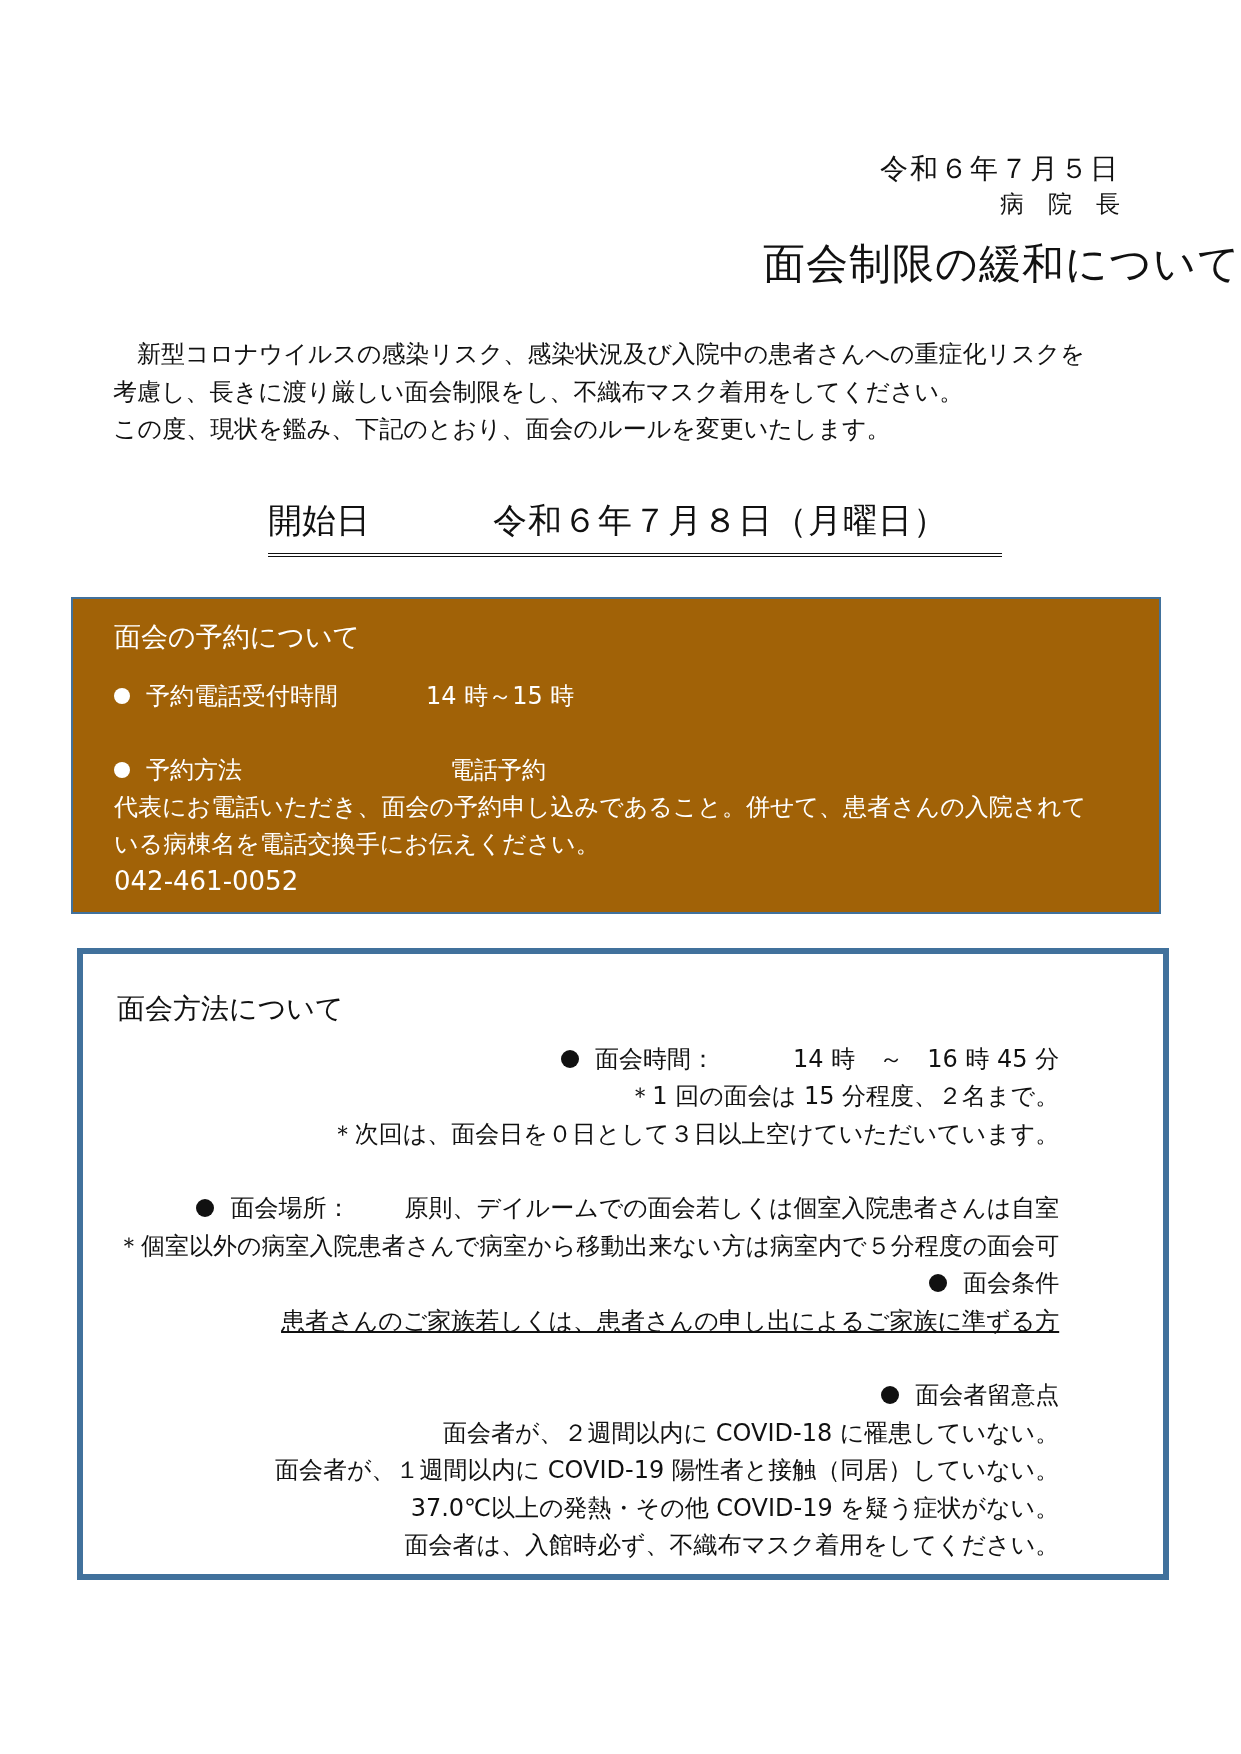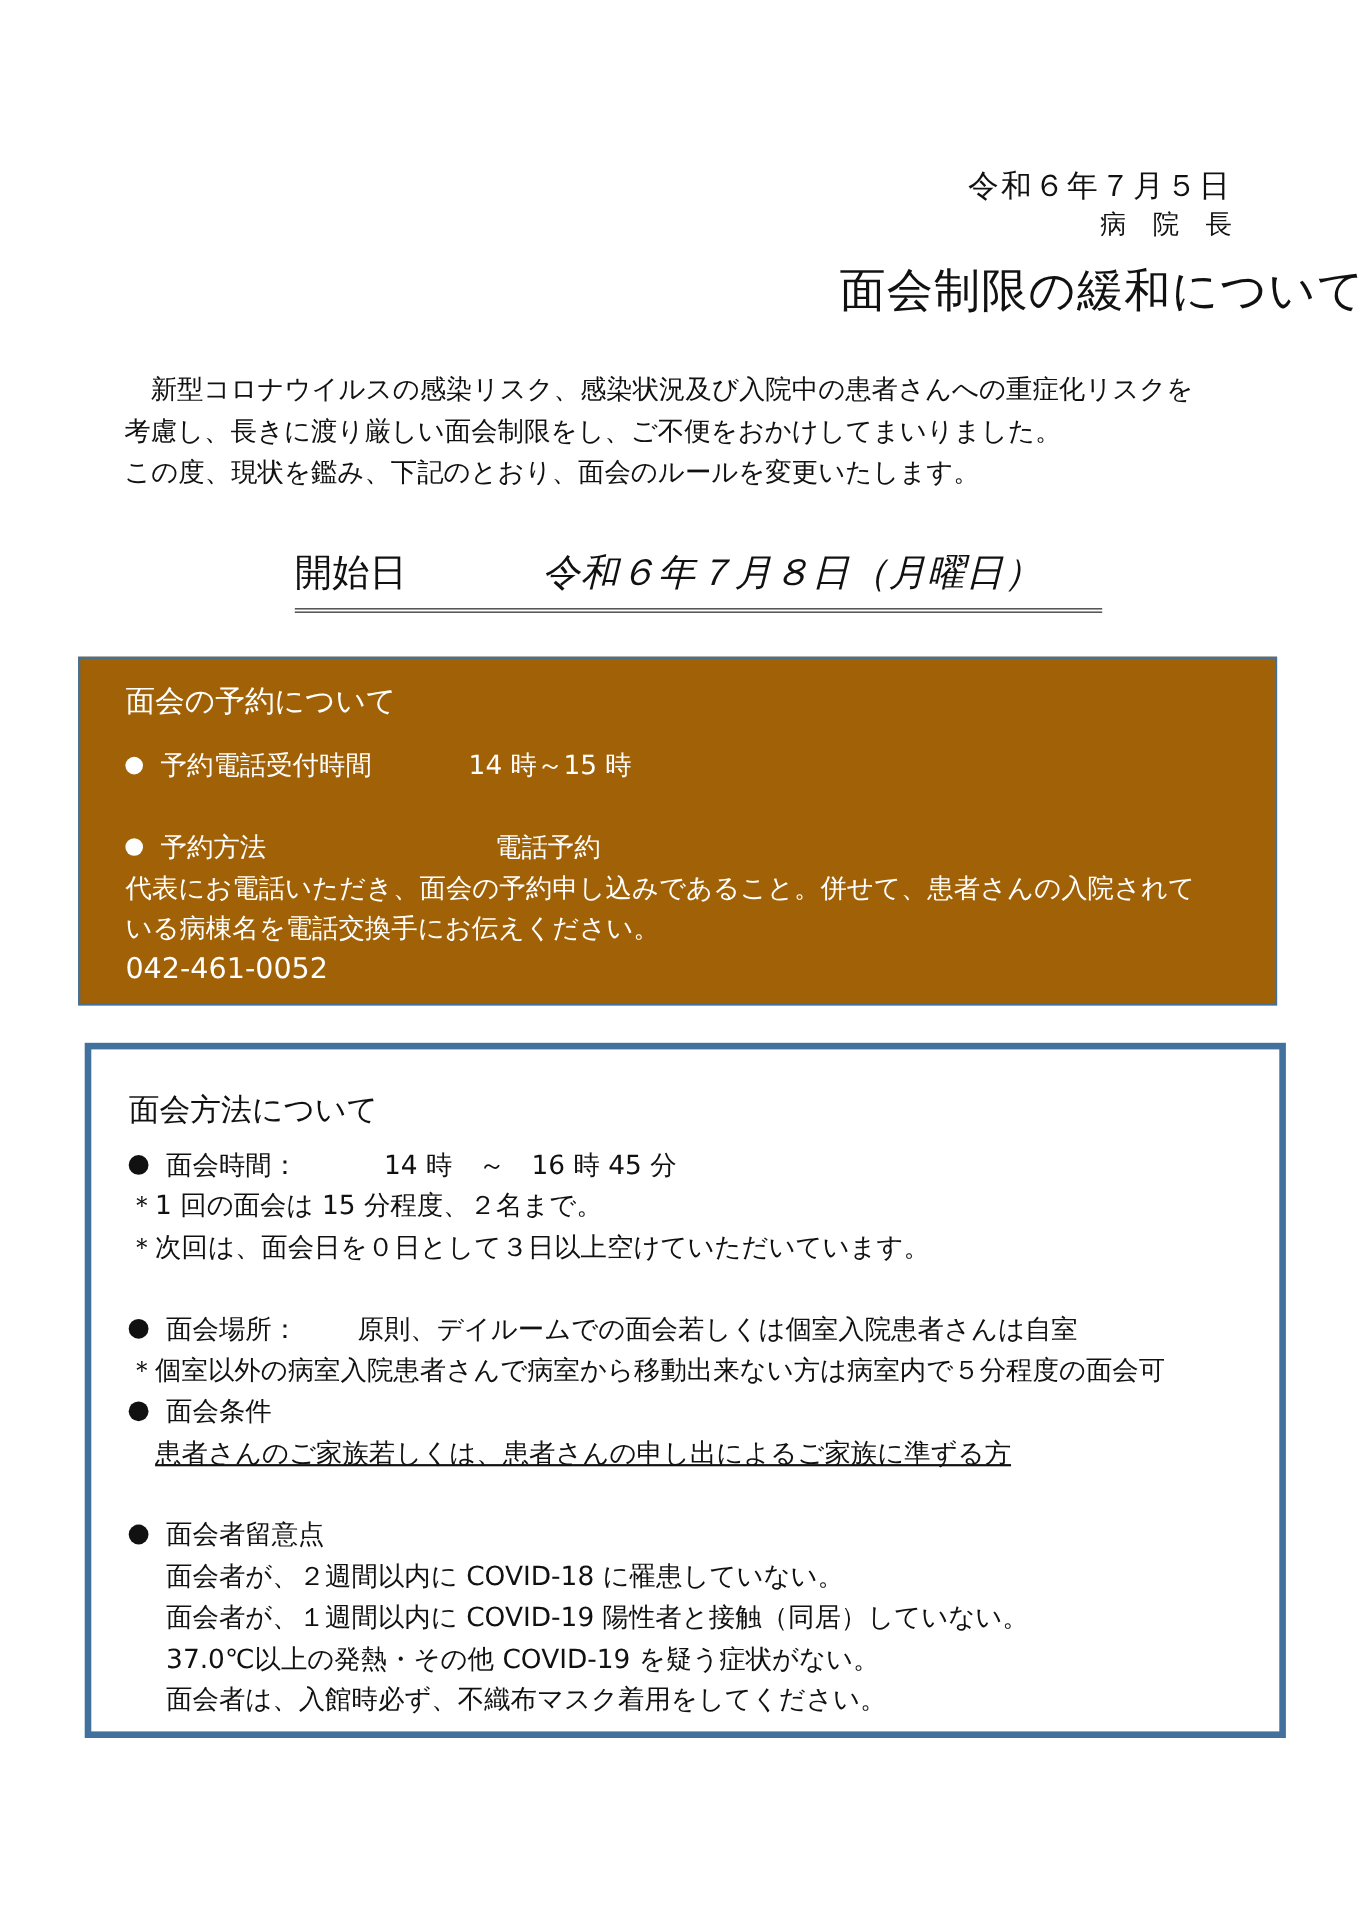--- a/index.html
+++ b/index.html
@@ -8,52 +8,52 @@
   .abs { position: absolute; white-space: nowrap; }
   .date { right: 121px; top: 150px; font-size: 28px; letter-spacing: 2px; }
   .author { right: 121px; top: 188px; font-size: 24px; letter-spacing: 24px; margin-right: -24px; }
   .title { left: 0; width: 1241px; text-align: right; top: 236px; font-size: 42px; letter-spacing: 1px; }
   .intro { left: 113px; top: 336px; font-size: 24px; line-height: 37.5px; }
   .intro p { margin: 0; }
   .intro .indent { text-indent: 24px; }
   .start { left: 268px; top: 498px; width: 734px; font-size: 34px;
            border-bottom: 4px double #111; padding-bottom: 9px; display: flex; }
   .start .lbl { width: 225px; }
-  .start .val { letter-spacing: 1px; font-style: italic; }
+  .start .val { letter-spacing: 1px; }
 
   .box-blue { position: absolute; left: 71px; top: 597px; width: 1086px; height: 313px;
               background: #a16207; border: 2px solid #41719c; color: #ffffff; }
   .box-blue .inner { position: absolute; left: 41px; top: 20px; font-size: 24px; }
   .box-blue .hdr { font-size: 27px; margin-bottom: 22px; }
   .row { display: flex; align-items: center; height: 37px; }
   .bullet { display: inline-block; width: 16px; height: 16px; border-radius: 50%;
             margin-right: 16px; }
   .box-blue .bullet { background: #ffffff; }
   .gap { height: 37px; }
 
   .box-white { position: absolute; left: 77px; top: 948px; width: 1080px; height: 620px;
                border: 6px solid #41719c; background: #ffffff; }
   .box-white .inner { position: absolute; left: 34px; top: 36px; font-size: 24px; color: #111; }
   .box-white .hdr { font-size: 28px; margin-bottom: 12px; }
   .box-white .bullet { background: #111; width: 18px; height: 18px; }
-  .box-white .row { height: 37.5px; }
+  .box-white .row { height: 37.5px; justify-content: flex-end; }
   .ind { padding-left: 34px; }
   .ind2 { padding-left: 24px; text-decoration: underline; }
 </style>
 </head>
 <body>
 
 <div class="abs date">令和６年７月５日</div>
 <div class="abs author">病院長</div>
 
 <div class="abs title">面会制限の緩和について</div>
 
 <div class="abs intro">
   <p class="indent">新型コロナウイルスの感染リスク、感染状況及び入院中の患者さんへの重症化リスクを</p>
-  <p>考慮し、長きに渡り厳しい面会制限をし、ご不便をおかけしてまいりました。</p>
+  <p>考慮し、長きに渡り厳しい面会制限をし、不織布マスク着用をしてください。</p>
   <p>この度、現状を鑑み、下記のとおり、面会のルールを変更いたします。</p>
 </div>
 
 <div class="abs start">
   <span class="lbl">開始日</span>
   <span class="val">令和６年７月８日（月曜日）</span>
 </div>
 
 <div class="box-blue">
   <div class="inner">

